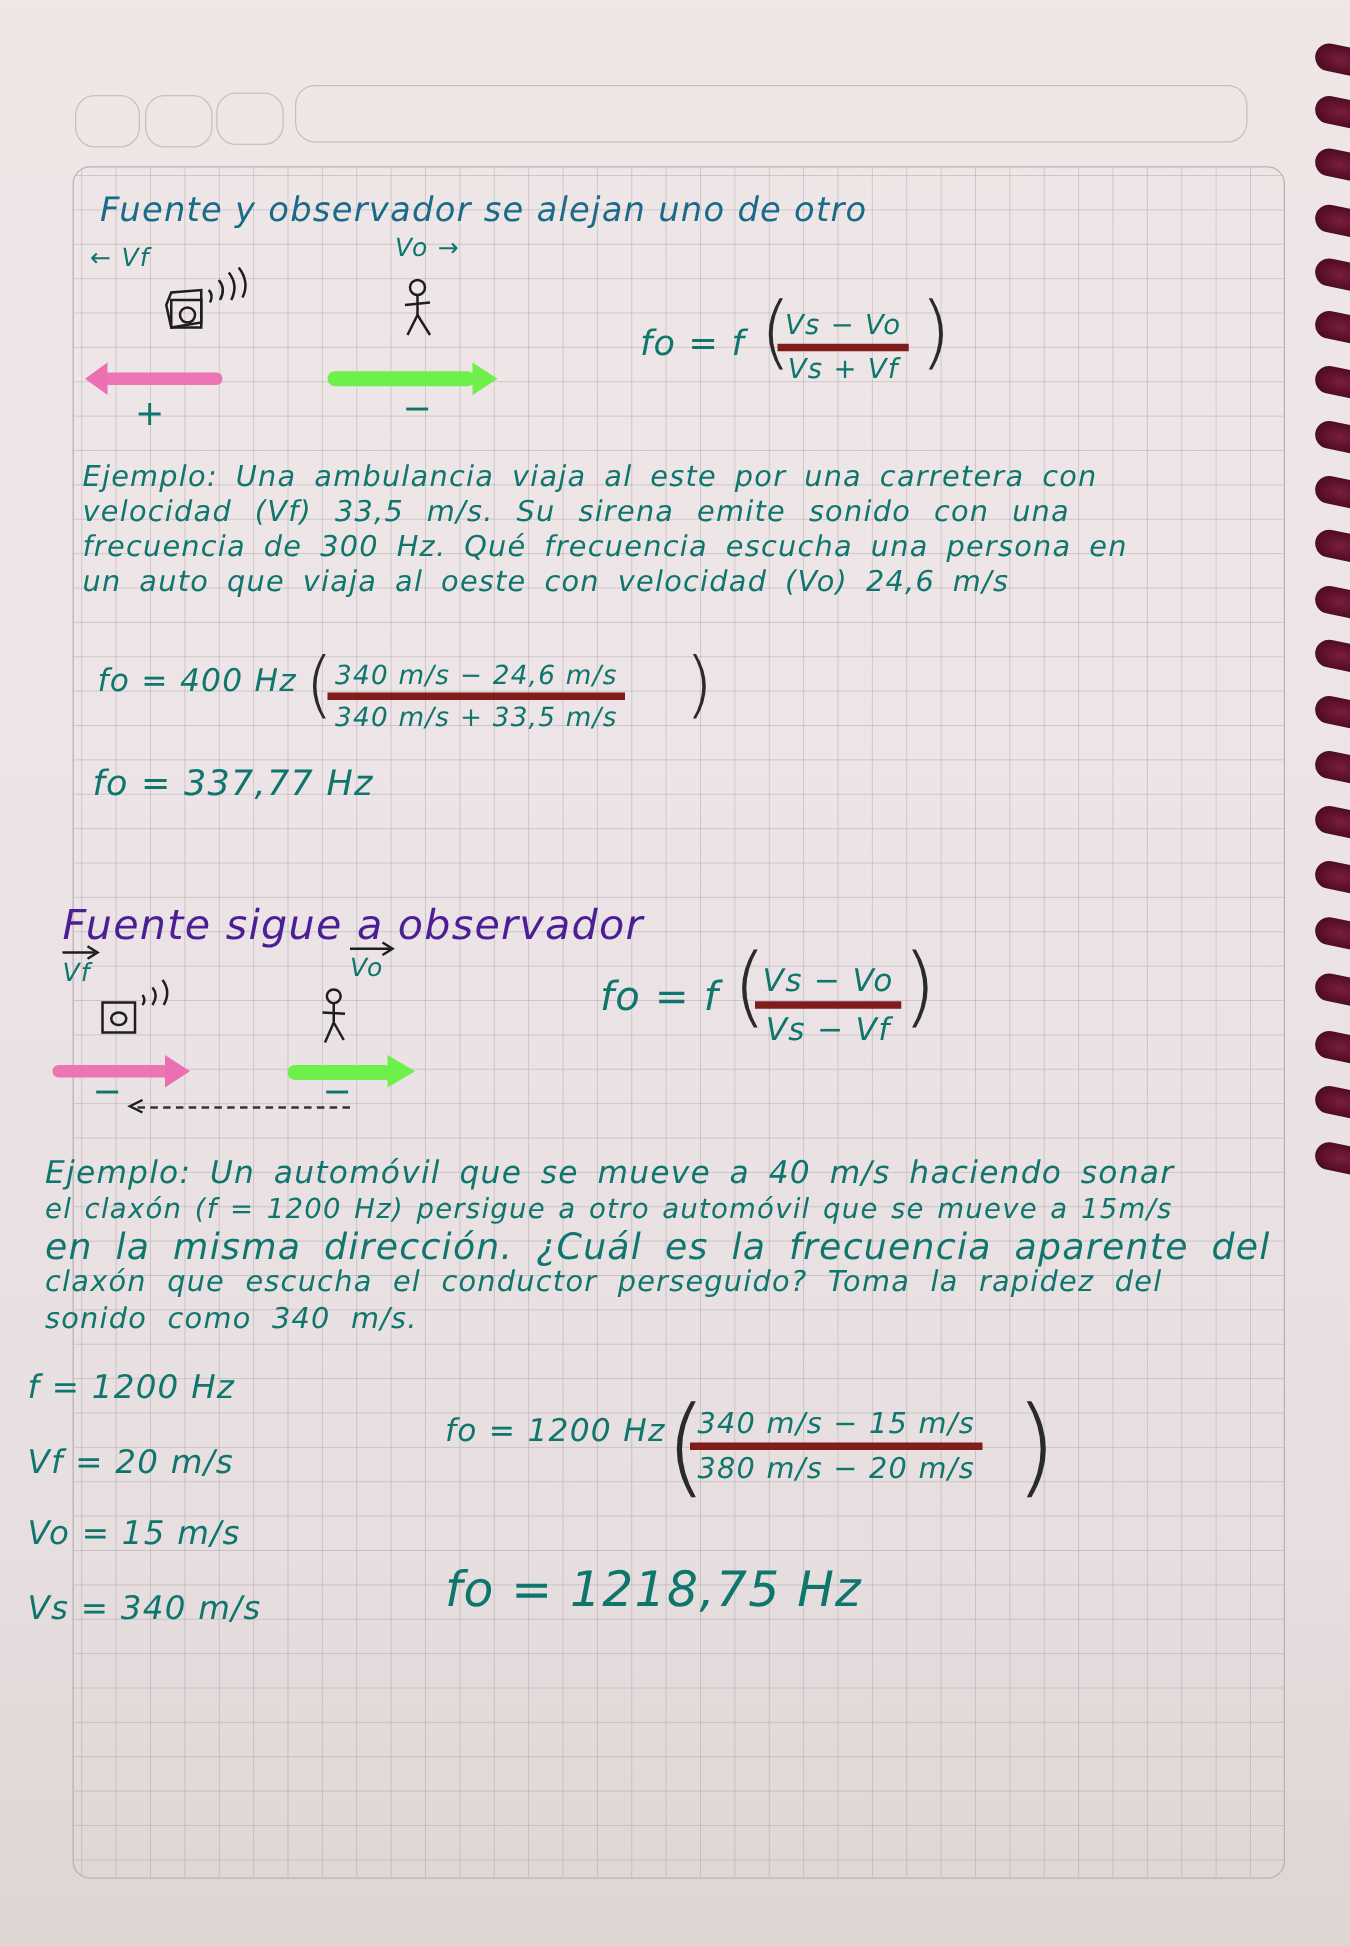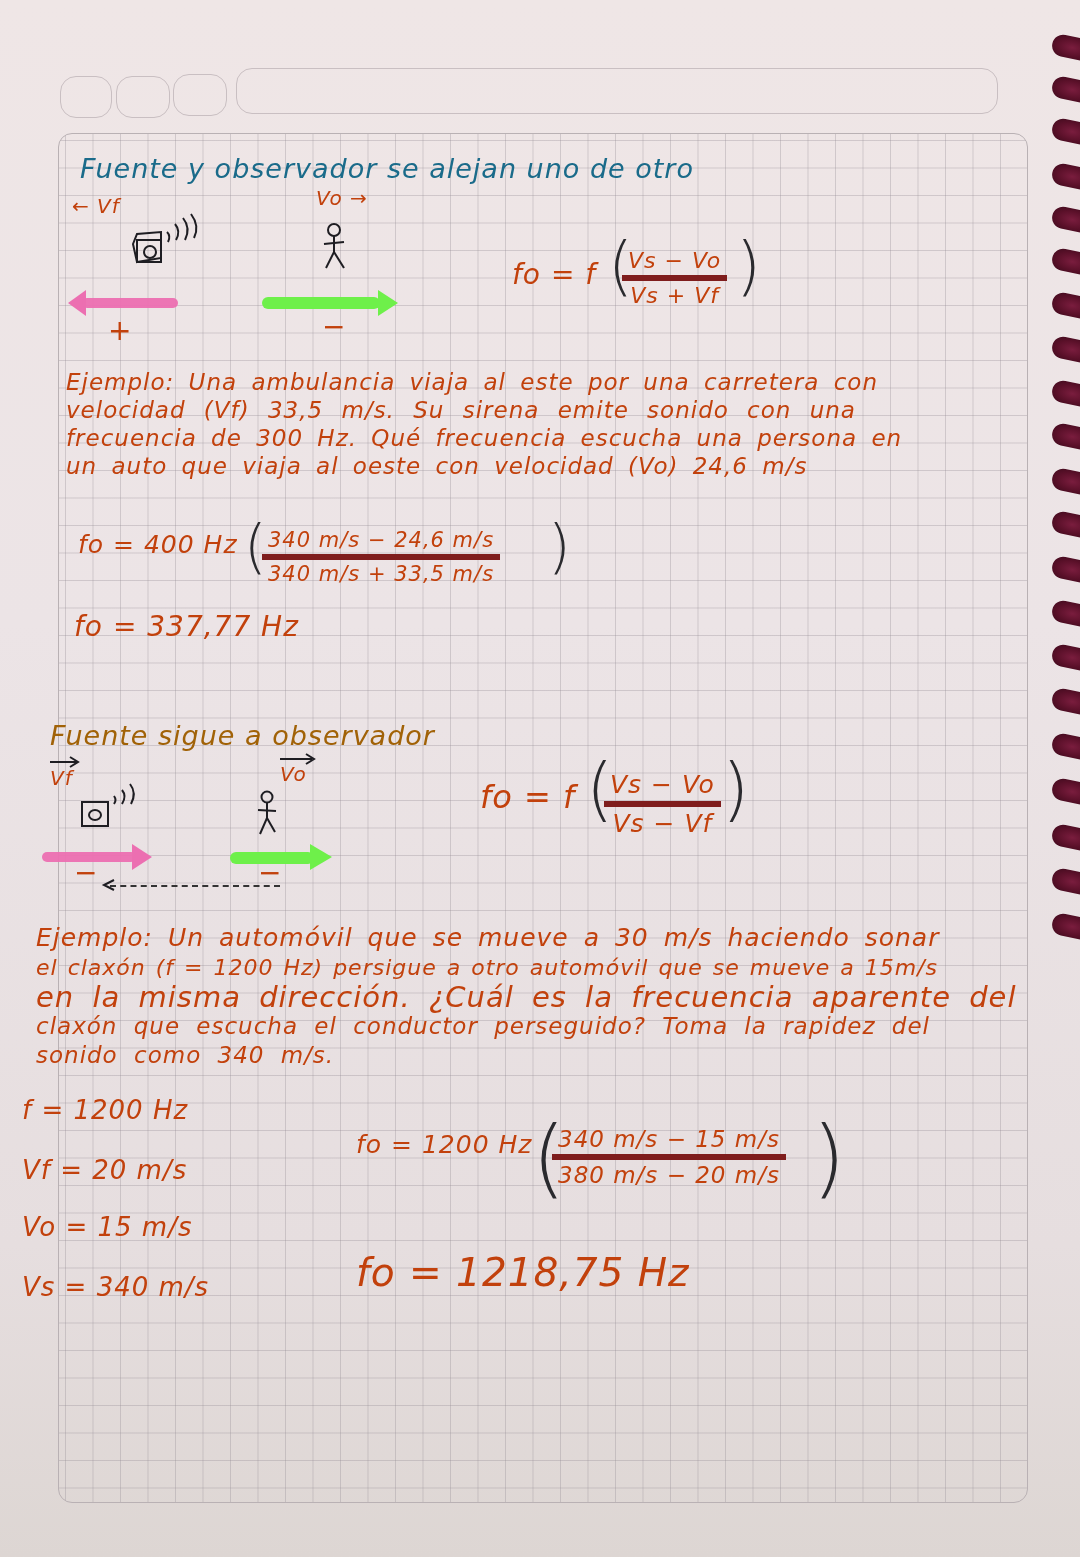--- a/index.html
+++ b/index.html
@@ -18,24 +18,24 @@
     background-image:
       linear-gradient(to right, rgba(150,142,150,0.35) 1px, transparent 1px),
       linear-gradient(to bottom, rgba(150,142,150,0.35) 1px, transparent 1px);
     background-size: 27.5px 27.5px;
     background-position: 6px 6px;
   }
   .spiral { position: absolute; right: -6px; width: 34px; height: 22px;
     background: radial-gradient(ellipse at 60% 50%, #7a1d3e 0%, #5a1029 55%, #3c0a1c 100%);
     border-radius: 14px 4px 4px 14px; transform: rotate(12deg); }
 
-  .hw { position: absolute; white-space: nowrap; color: #c2410c;
+  .hw { position: absolute; white-space: nowrap; color: #0f766e;
     font-family: "DejaVu Sans", sans-serif; font-style: italic; letter-spacing: 1px; }
   .title-blue { color: #1a6b8a; font-size: 27px; }
-  .title-dark { color: #a16207; font-size: 27px; }
+  .title-dark { color: #4c1d95; font-size: 33px; }
   .body { font-size: 23px; line-height: 28px; }
   .sm { font-size: 20px; }
   .eq { font-size: 28px; }
   .frac { position: absolute; display: flex; flex-direction: column; align-items: center; }
   .frac .num { border-bottom: 6px solid #7f1d1d; padding: 0 6px 2px; }
   .frac .den { padding: 2px 6px 0; }
   .paren { position: absolute; font-size: 64px; font-weight: 200; color: #2a2a2e; line-height: 1; }
   .hl-pink { position: absolute; height: 10px; background: #ec6fb1; border-radius: 5px; opacity: 0.95; }
   .hl-green { position: absolute; height: 12px; background: #6ef04a; border-radius: 6px; }
   .ahead-r { position: absolute; width: 0; height: 0; border-top: 13px solid transparent; border-bottom: 13px solid transparent; }
@@ -195,21 +195,21 @@
     <div class="hw eq" style="left:480px;top:778px;font-size:32px;">fo = f</div>
     <div class="paren" style="left:586px;top:754px;font-size:70px;">(</div>
     <div class="frac hw" style="left:604px;top:770px;font-size:25px;">
       <span class="num">Vs − Vo</span>
       <span class="den">Vs − Vf</span>
     </div>
     <div class="paren" style="left:722px;top:754px;font-size:70px;">)</div>
   </div>
 
   <div>
-    <div class="hw body" style="left:36px;top:924px;font-size:25px;word-spacing:6px;">Ejemplo: Un automóvil que se mueve a 30 m/s haciendo sonar</div>
+    <div class="hw body" style="left:36px;top:924px;font-size:25px;word-spacing:6px;">Ejemplo: Un automóvil que se mueve a 40 m/s haciendo sonar</div>
     <div class="hw body" style="left:36px;top:954px;font-size:22px;word-spacing:2px;">el claxón (f = 1200 Hz) persigue a otro automóvil que se mueve a 15m/s</div>
     <div class="hw body" style="left:36px;top:983px;font-size:29px;word-spacing:8px;">en la misma dirección. ¿Cuál es la frecuencia aparente del</div>
     <div class="hw body" style="left:36px;top:1012px;font-size:23px;word-spacing:8px;">claxón que escucha el conductor perseguido? Toma la rapidez del</div>
     <div class="hw body" style="left:36px;top:1041px;font-size:23px;word-spacing:8px;">sonido como 340 m/s.</div>
   </div>
 
   <div>
     <div class="hw eq" style="left:22px;top:1095px;font-size:26px;">f = 1200 Hz</div>
     <div class="hw eq" style="left:22px;top:1155px;font-size:26px;">Vf = 20 m/s</div>
     <div class="hw eq" style="left:22px;top:1212px;font-size:26px;">Vo = 15 m/s</div>

